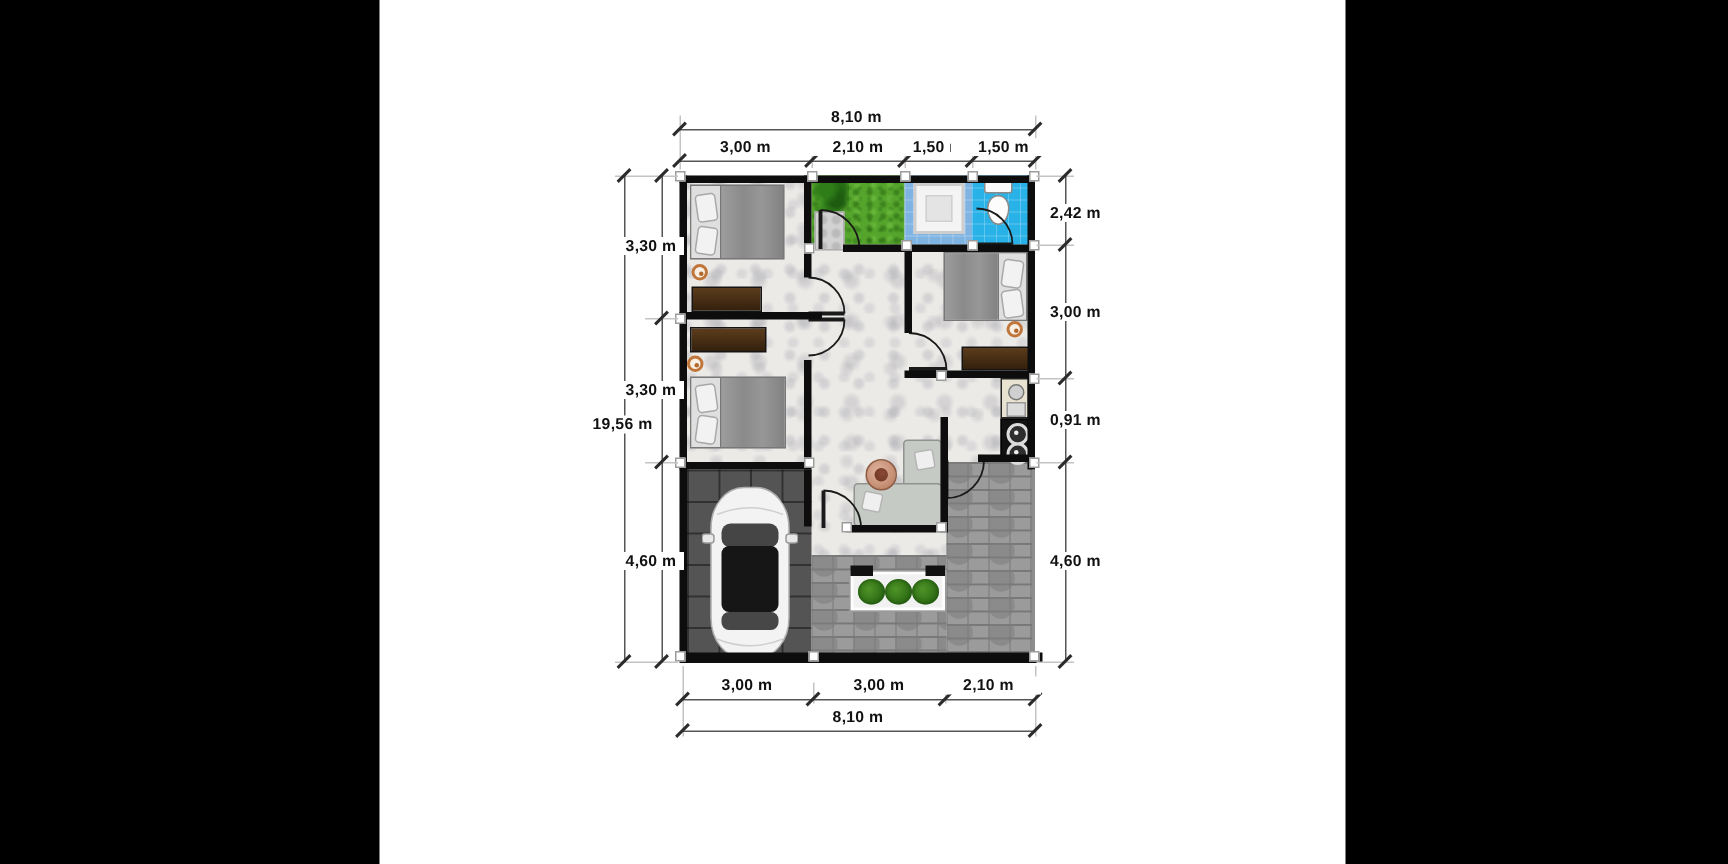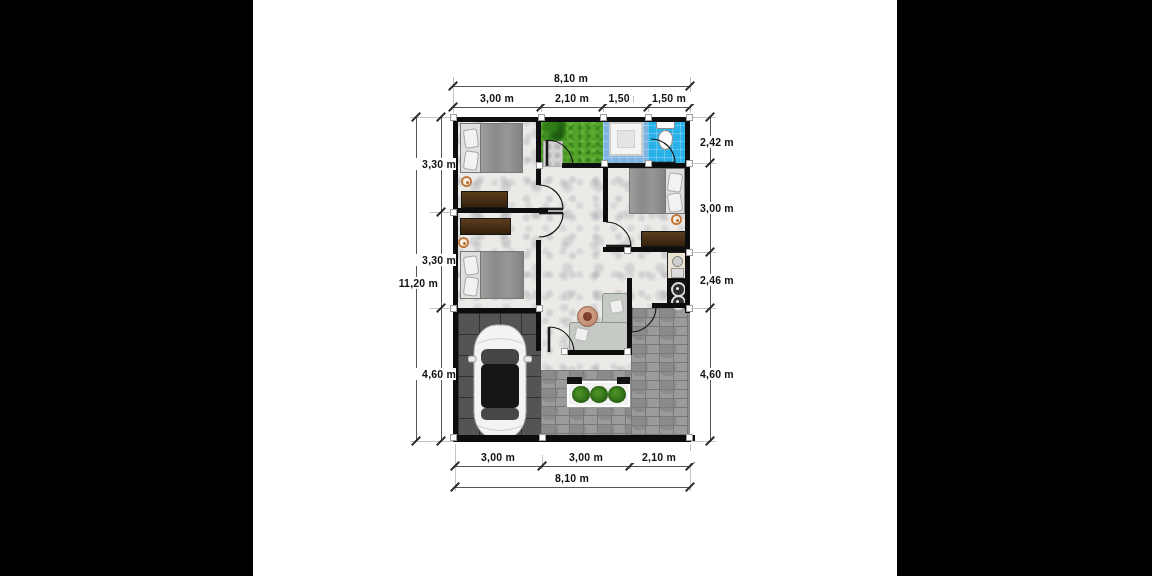--- a/index.html
+++ b/index.html
@@ -68,21 +68,21 @@
     radial-gradient(circle at 35% 30%,#2f7d18 18%,transparent 40%),
     radial-gradient(circle at 65% 55%,#1e5c10 20%,transparent 45%),
     radial-gradient(circle at 45% 75%,#35871c 16%,transparent 40%),
     radial-gradient(circle at 70% 25%,#246a12 15%,transparent 38%);z-index:5;}
   
   .dim-line{background:#555;z-index:50;}
   .ext-line{background:#c4c4c4;z-index:49;}
   .tick{width:12px;height:2px;background:#2b2b2b;transform:rotate(-45deg);z-index:51;}
   .dim-label{font-size:10.5px;font-weight:bold;color:#111;background:#fff;white-space:nowrap;
     text-align:center;z-index:52;line-height:12px;letter-spacing:.2px;}
-  .lab-r{text-align:right;}
+  .lab-r{text-align:center;}
   .lab-l{text-align:left;}
   svg.overlay{position:absolute;left:0;top:0;z-index:30;}
 </style>
 </head>
 <body>
 
 <div id="stage">
   <div id="paper"></div>
 
   <div class="abs marble" style="left:453px;top:117px;width:237px;height:324px;z-index:1"></div>
@@ -248,40 +248,40 @@
   <div class="abs tick" style="left:642px;top:106px"></div>
   <div class="abs tick" style="left:684px;top:106px"></div>
   <div class="abs dim-label" style="left:462px;top:92px;width:70px">3,00 m</div>
   <div class="abs dim-label" style="left:537px;top:92px;width:70px">2,10 m</div>
   <div class="abs dim-label" style="left:591px;top:92px;width:69px">1,50 m</div>
   <div class="abs dim-label" style="left:634px;top:92px;width:70px">1,50 m</div>
 
   <div class="abs dim-line" style="left:416px;top:117px;width:1px;height:324px"></div>
   <div class="abs tick" style="left:410px;top:116px"></div>
   <div class="abs tick" style="left:410px;top:440px"></div>
-  <div class="abs dim-label lab-r" style="left:392px;top:277px;width:46px">11,20 m</div>
+  <div class="abs dim-label lab-r" style="left:392px;top:277px;width:46px">19,56 m</div>
 
   <div class="abs dim-line" style="left:441px;top:117px;width:1px;height:324px"></div>
   <div class="abs tick" style="left:435px;top:116px"></div>
   <div class="abs tick" style="left:435px;top:211px"></div>
   <div class="abs tick" style="left:435px;top:307px"></div>
   <div class="abs tick" style="left:435px;top:440px"></div>
   <div class="abs dim-label lab-r" style="left:412px;top:158px;width:44px">3,30 m</div>
   <div class="abs dim-label lab-r" style="left:412px;top:254px;width:44px">3,30 m</div>
   <div class="abs dim-label lab-r" style="left:412px;top:368px;width:44px">4,60 m</div>
 
   <div class="abs dim-line" style="left:710px;top:117px;width:1px;height:324px"></div>
   <div class="abs tick" style="left:704px;top:116px"></div>
   <div class="abs tick" style="left:704px;top:162px"></div>
   <div class="abs tick" style="left:704px;top:251px"></div>
   <div class="abs tick" style="left:704px;top:307px"></div>
   <div class="abs tick" style="left:704px;top:440px"></div>
   <div class="abs dim-label lab-l" style="left:700px;top:136px;width:46px">2,42 m</div>
   <div class="abs dim-label lab-l" style="left:700px;top:202px;width:46px">3,00 m</div>
-  <div class="abs dim-label lab-l" style="left:700px;top:274px;width:46px">2,46 m</div>
+  <div class="abs dim-label lab-l" style="left:700px;top:274px;width:46px">0,91 m</div>
   <div class="abs dim-label lab-l" style="left:700px;top:368px;width:46px">4,60 m</div>
 
   <div class="abs dim-line" style="left:455px;top:466px;width:235px;height:1px"></div>
   <div class="abs tick" style="left:449px;top:465px"></div>
   <div class="abs tick" style="left:536px;top:465px"></div>
   <div class="abs tick" style="left:624px;top:465px"></div>
   <div class="abs tick" style="left:684px;top:465px"></div>
   <div class="abs dim-label" style="left:463px;top:451px;width:70px">3,00 m</div>
   <div class="abs dim-label" style="left:551px;top:451px;width:70px">3,00 m</div>
   <div class="abs dim-label" style="left:624px;top:451px;width:70px">2,10 m</div>

